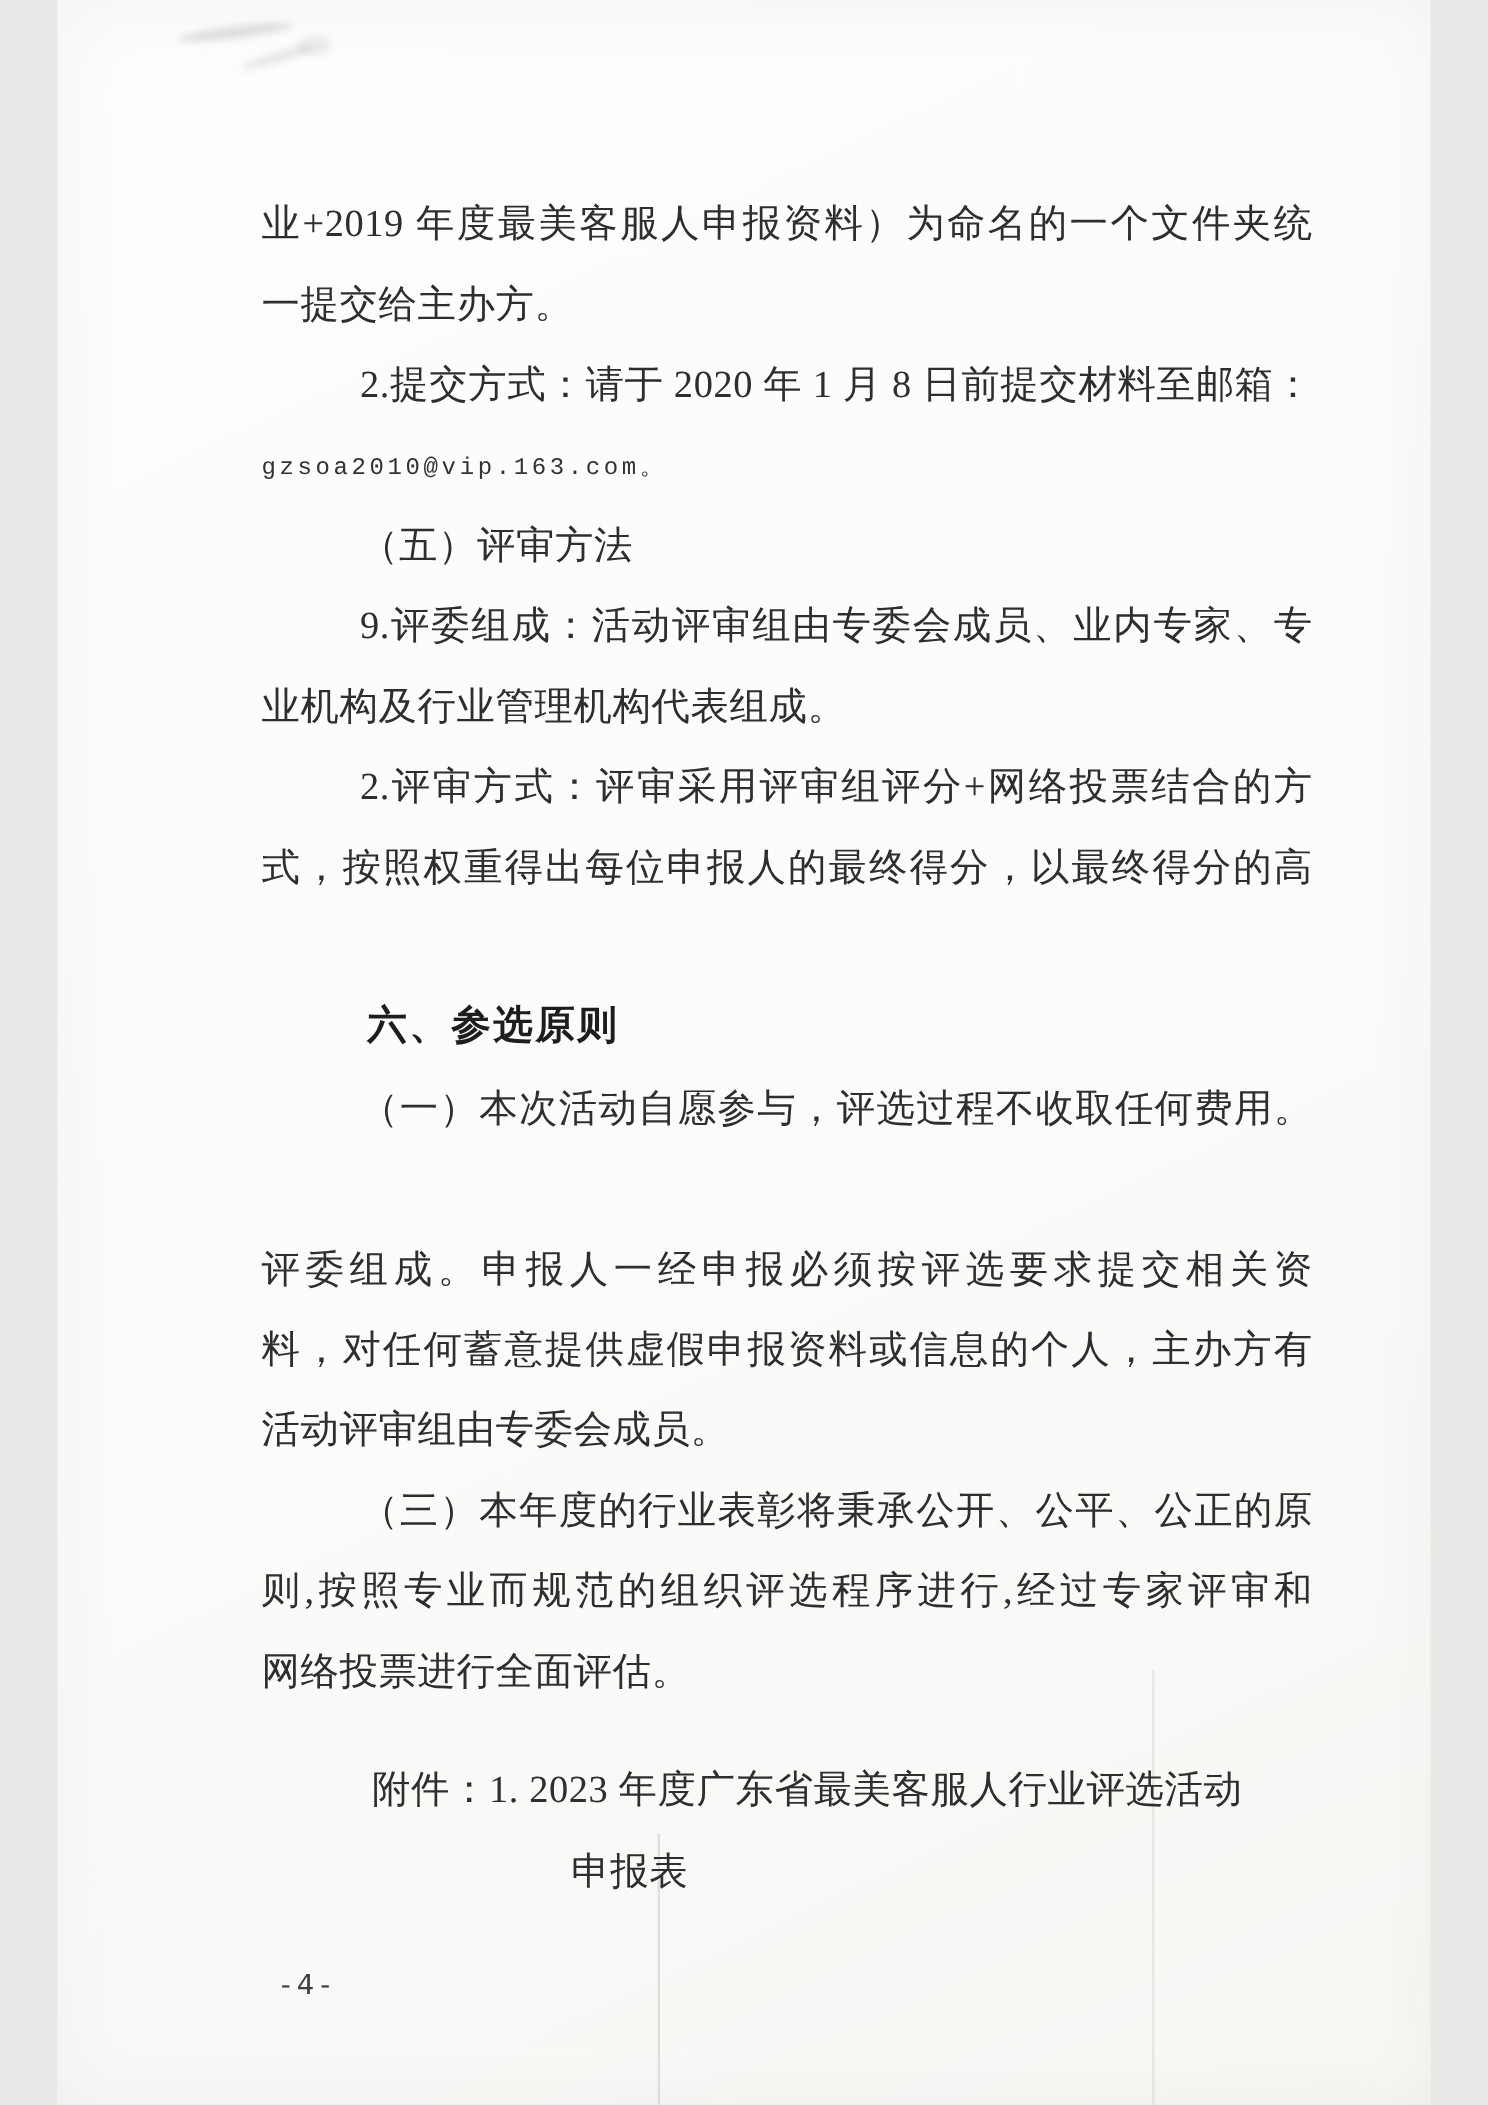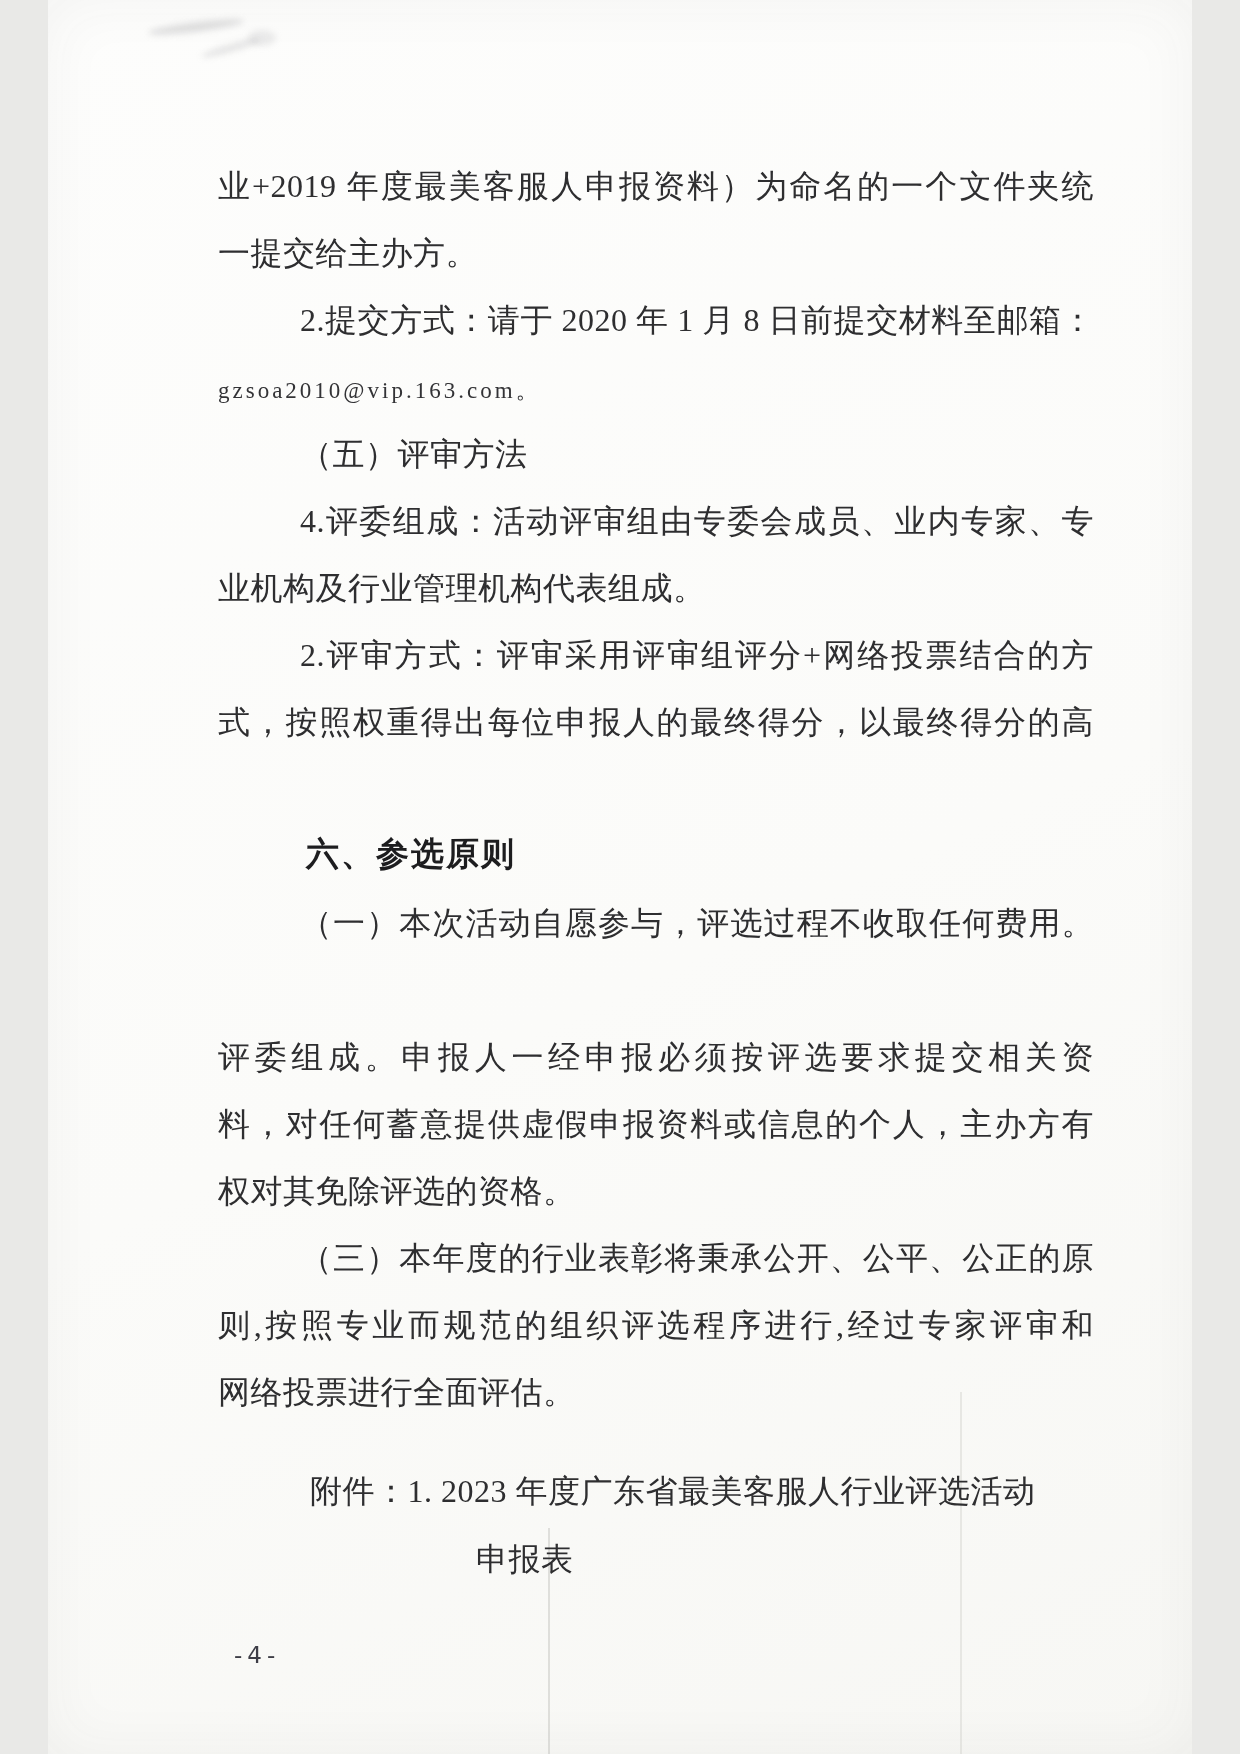--- a/index.html
+++ b/index.html
@@ -36,22 +36,22 @@
   }
   .heading {
     font-family: "Liberation Sans", "DejaVu Sans", sans-serif;
     font-weight: 700;
     font-size: 33px;
     color: #1d1d1f;
     letter-spacing: 2px;
     text-indent: 88px;
   }
   .email {
-    font-family: Liberation Serif, serif;
-    font-size: 23px;
+    font-family: Liberation Mono, monospace;
+    font-size: 20px;
     letter-spacing: 3px;
     color: #333336;
   }
   .attach {
     left: 262px;
     width: 820px;
   }
   .attach2 {
     left: 428px;
     width: 400px;
@@ -95,29 +95,29 @@
   <div class="smudge smudge2"></div>
   <div class="smudge smudge3"></div>
   <div class="vline vline1"></div>
   <div class="vline vline2"></div>
 
   <div class="line j" style="top:165px">业+2019 年度最美客服人申报资料）为命名的一个文件夹统</div>
   <div class="line" style="top:232px">一提交给主办方。</div>
   <div class="line j ind" style="top:299px">2.提交方式：请于 2020 年 1 月 8 日前提交材料至邮箱：</div>
   <div class="line email" style="top:370px">gzsoa2010@vip.163.com。</div>
   <div class="line ind" style="top:433px">（五）评审方法</div>
-  <div class="line j ind" style="top:500px">4.评委组成：活动评审组由专委会成员、业内专家、专</div>
+  <div class="line j ind" style="top:500px">9.评委组成：活动评审组由专委会成员、业内专家、专</div>
   <div class="line" style="top:567px">业机构及行业管理机构代表组成。</div>
   <div class="line j ind" style="top:634px">2.评审方式：评审采用评审组评分+网络投票结合的方</div>
   <div class="line j" style="top:701px">式，按照权重得出每位申报人的最终得分，以最终得分的高</div>
   <div class="line heading" style="top:833px">六、参选原则</div>
   <div class="line j ind" style="top:902px">（一）本次活动自愿参与，评选过程不收取任何费用。</div>
   <div class="line j" style="top:1036px">评委组成。申报人一经申报必须按评选要求提交相关资</div>
   <div class="line j" style="top:1103px">料，对任何蓄意提供虚假申报资料或信息的个人，主办方有</div>
-  <div class="line" style="top:1170px">权对其免除评选的资格。</div>
+  <div class="line" style="top:1170px">活动评审组由专委会成员。</div>
   <div class="line j" style="top:1304px">则,按照专业而规范的组织评选程序进行,经过专家评审和</div>
   <div class="line j ind" style="top:1237px">（三）本年度的行业表彰将秉承公开、公平、公正的原</div>
   <div class="line" style="top:1371px">网络投票进行全面评估。</div>
   <div class="line attach" style="top:1470px">附件：1. 2023 年度广东省最美客服人行业评选活动</div>
   <div class="line attach2" style="top:1538px">申报表</div>
 
   <div class="pagenum">-4-</div>
 
 </div>
 

